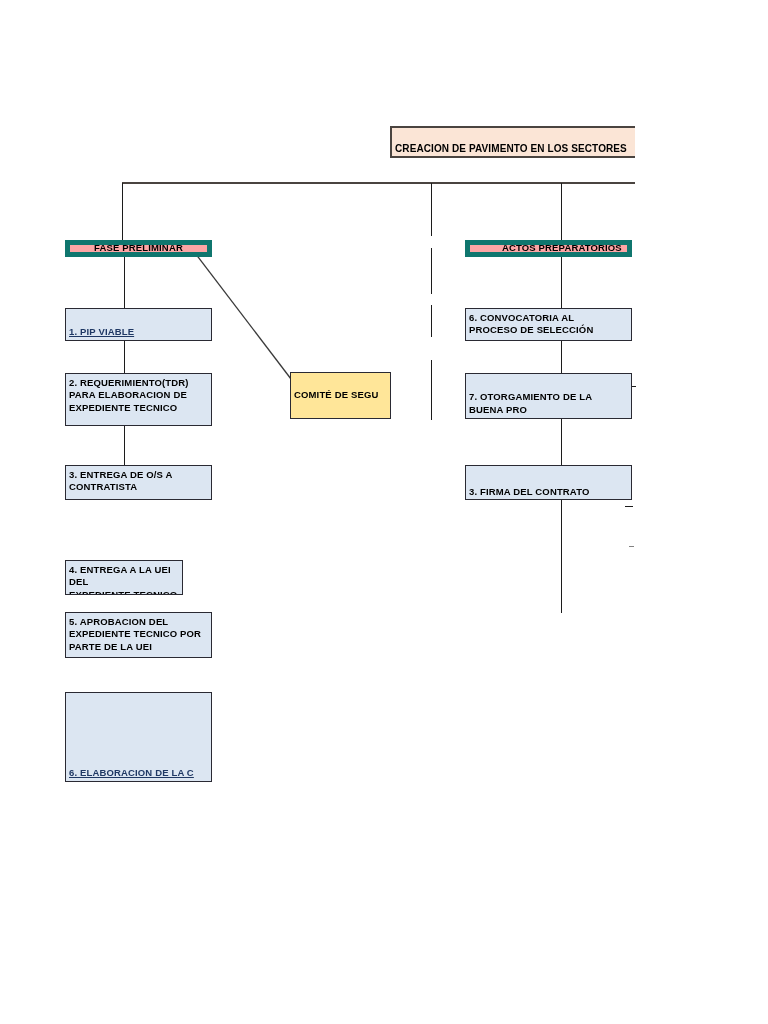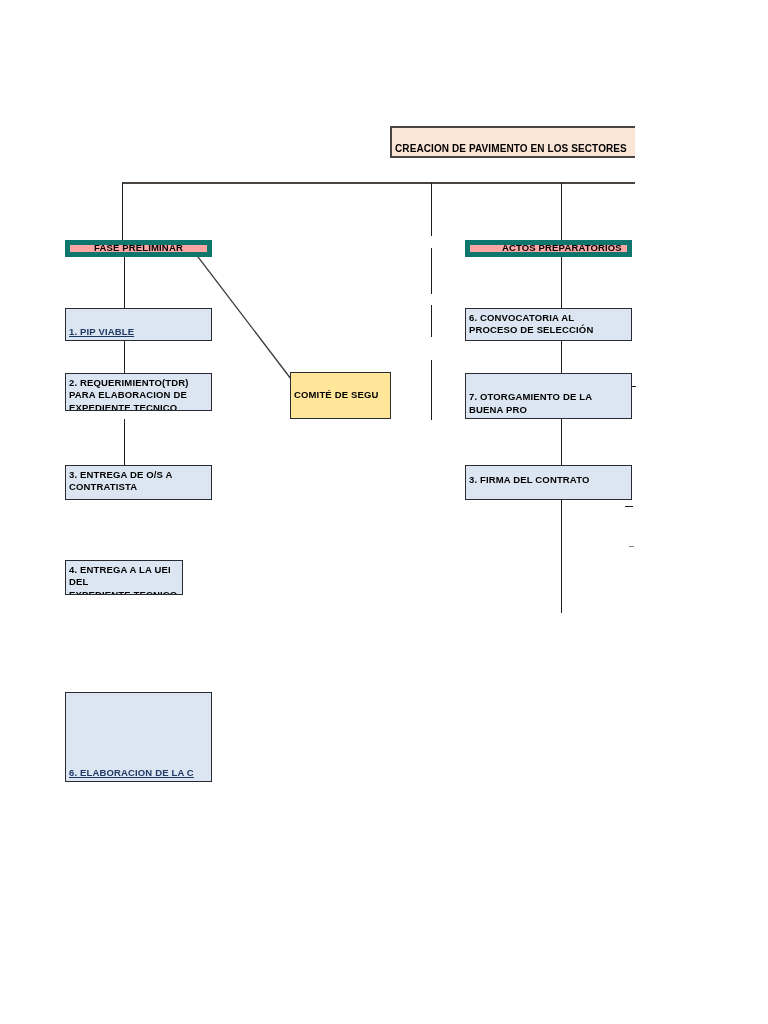--- a/index.html
+++ b/index.html
@@ -129,36 +129,41 @@
   <div class="tick" style="left:629px; top:546px; width:5px; opacity:0.55;"></div>
 
   <div class="node phase centered" style="left:65px; top:240px; width:147px; height:17px;">
     <span>FASE PRELIMINAR</span>
   </div>
 
   <div class="node step" style="left:65px; top:308px; width:147px; height:33px;">
     <span class="link-label">1. PIP VIABLE</span>
   </div>
 
-  <div class="node step top-align" style="left:65px; top:373px; width:147px; height:38px; padding-top:3px;">
+  <div class="node step top-align" style="left:65px; top:373px; width:147px; height:53px; padding-top:3px;">
     <span>2. REQUERIMIENTO(TDR)
 PARA ELABORACION DE
 EXPEDIENTE TECNICO</span>
   </div>
 
   <div class="node step top-align" style="left:65px; top:465px; width:147px; height:35px; padding-top:3px;">
     <span>3. ENTREGA DE O/S A
 CONTRATISTA</span>
   </div>
 
   <div class="node step top-align" style="left:65px; top:560px; width:118px; height:35px; padding-top:3px;">
     <span>4. ENTREGA A LA UEI DEL
 EXPEDIENTE TECNICO</span>
   </div>
 
+  <div class="node step top-align" style="left:65px; top:612px; width:147px; height:46px; padding-top:3px;">
+    <span>5. APROBACION DEL
+EXPEDIENTE TECNICO POR
+PARTE DE LA UEI</span>
+  </div>
 
   <div class="node step" style="left:65px; top:692px; width:147px; height:90px; padding-bottom:2px;">
     <span class="link-label">6. ELABORACION DE LA C</span>
   </div>
 
   <div class="node committee" style="left:290px; top:372px; width:101px; height:47px; padding-bottom:2px;">
     <span>COMITÉ DE  SEGU</span>
   </div>
 
   <div class="node phase" style="left:465px; top:240px; width:167px; height:17px;padding-left:32px;">
@@ -168,17 +173,17 @@
   <div class="node step top-align" style="left:465px; top:308px; width:167px; height:33px; padding-top:3px;">
     <span>6. CONVOCATORIA AL
 PROCESO DE SELECCIÓN</span>
   </div>
 
   <div class="node step" style="left:465px; top:373px; width:167px; height:46px; padding-bottom:2px;">
     <span>7. OTORGAMIENTO DE LA
 BUENA PRO</span>
   </div>
 
-  <div class="node step" style="left:465px; top:465px; width:167px; height:35px; padding-bottom:13px;">
+  <div class="node step" style="left:465px; top:465px; width:167px; height:35px; padding-bottom:1px;">
     <span>3. FIRMA DEL CONTRATO</span>
   </div>
 
 </div>
 
 </body></html>

